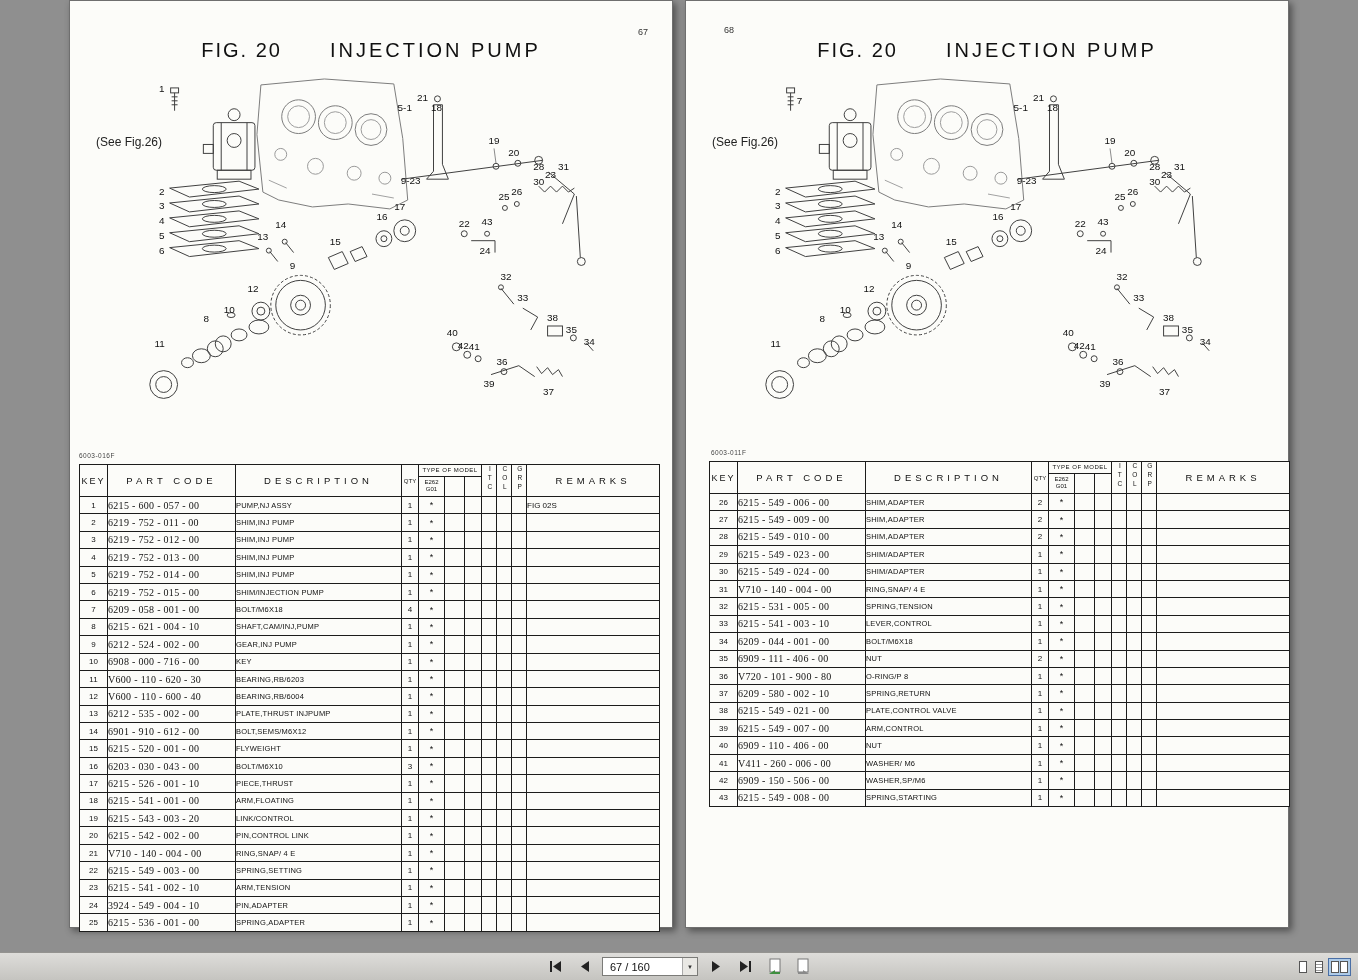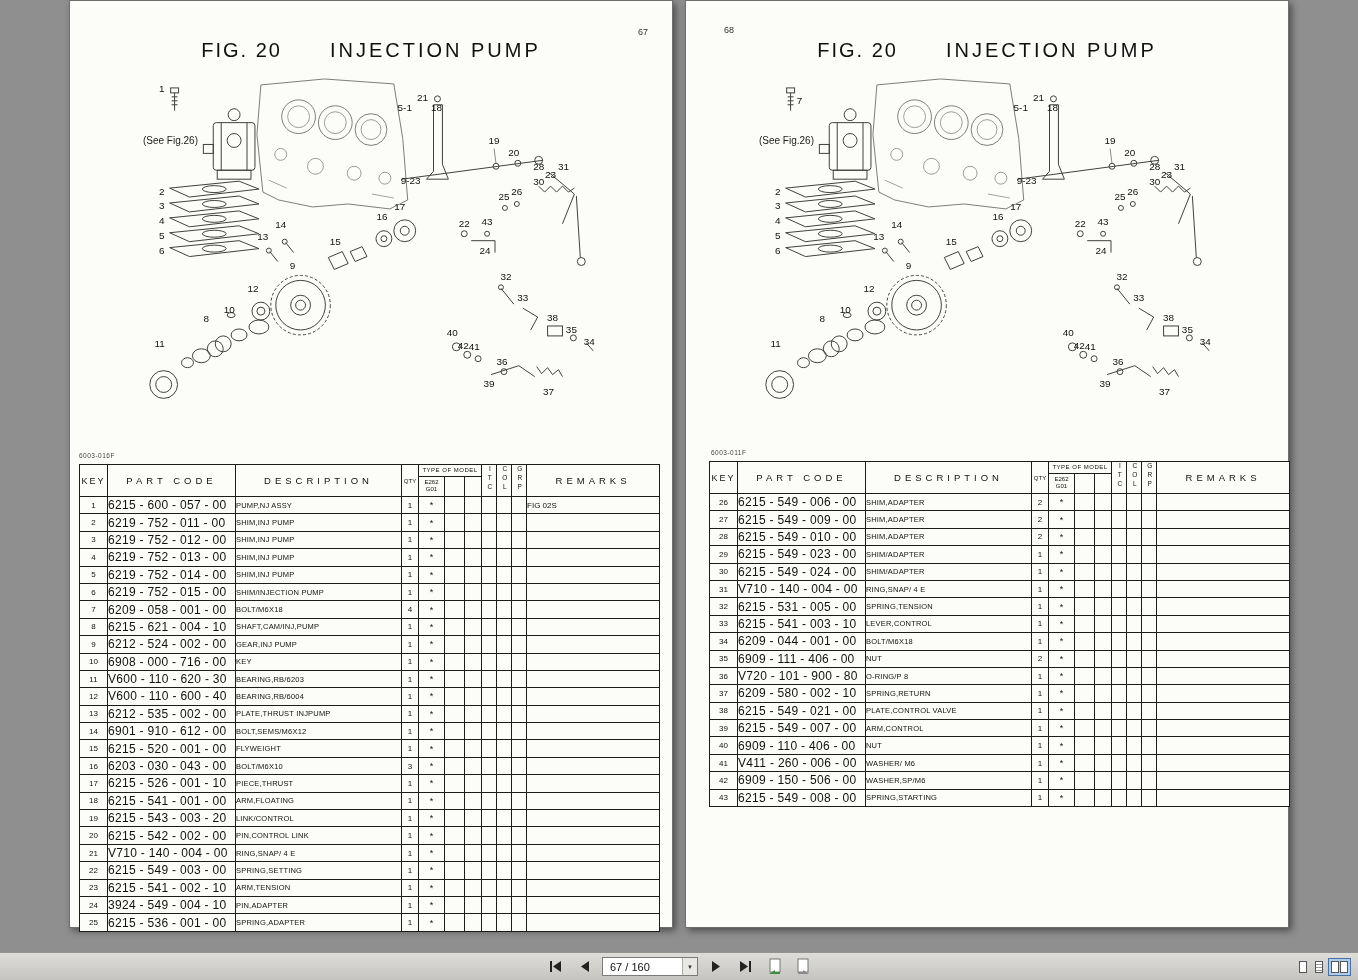--- a/index.html
+++ b/index.html
@@ -12,39 +12,39 @@
   .page-num{position:absolute;font-size:9px;color:#333}
   .page-left .page-num{top:26px;right:24px}
   .page-right .page-num{top:24px;left:38px}
 
   .fig-title{position:absolute;top:38px;left:0;right:0;display:flex;justify-content:center;gap:48px;font-size:20px;color:#101010}
   .fig-title .fig-no{letter-spacing:2px}
   .fig-title .fig-name{letter-spacing:3px}
 
   .diagram-wrap{position:absolute;top:76px;left:2px;width:600px;height:372px}
   svg.diagram{width:100%;height:100%;display:block}
-  .see-fig{position:absolute;top:58px;left:54px;width:72px;text-align:right;font-size:10px;color:#222}
+  .see-fig{position:absolute;top:58px;left:24px;width:72px;text-align:left;font-size:12px;color:#222}
   .callout{font-family:"Liberation Sans",sans-serif;font-size:10px;fill:#111}
 
   .doc-code{position:absolute;top:451px;left:9px;font-size:6.5px;color:#444;letter-spacing:.5px}
   .page-right .doc-code{top:448px;left:25px}
 
   table.parts{position:absolute;top:463px;left:9px;width:580px;border-collapse:collapse;table-layout:fixed;color:#111;background:#fcfcf9}
   .page-right table.parts{top:460px;left:23px}
   table.parts th,table.parts td{border:1px solid #1c1c1c;padding:0;overflow:hidden;white-space:nowrap}
   table.parts thead th{font-weight:normal;text-align:center;vertical-align:middle}
   th.h-key{font-size:9px;letter-spacing:2px}
   th.h-code,th.h-desc,th.h-rem{font-size:9.5px;letter-spacing:4px}
   th.h-qty{font-size:6px}
   th.h-model{font-size:6px;height:11px;letter-spacing:.5px}
   th.c-sub{font-size:6px;height:19px;line-height:1.15}
   .vtext{writing-mode:vertical-rl;text-orientation:upright;display:inline-block;font-size:6.5px;letter-spacing:2px;line-height:1}
   tbody td{height:17.4px}
   td.c-key{text-align:center;font-size:8px}
-  td.c-code{font-family:Liberation Sans, sans-serif;font-size:12px;letter-spacing:.3px;padding-left:6px}
+  td.c-code{font-family:Liberation Serif, serif;font-size:10px;letter-spacing:.3px;padding-left:6px}
   td.c-desc{font-size:7.5px;padding-left:4px;letter-spacing:.2px}
   td.c-qty{text-align:center;font-size:8px}
   td.c-m{text-align:center;font-size:9px}
   td.c-rem{font-size:8px;padding-left:6px}
 
   .toolbar{position:absolute;left:0;right:0;bottom:0;height:28px;background:linear-gradient(#dedddA,#c5c4c0);border-top:1px solid #949390;display:flex;align-items:center}
   .nav-cluster{position:absolute;left:50%;transform:translateX(-50%);display:flex;align-items:center;gap:7px}
   .tb-btn{border:none;background:transparent;width:22px;height:20px;display:flex;align-items:center;justify-content:center;cursor:pointer;padding:0}
   .page-combo{display:flex;align-items:center;width:96px;height:19px;background:#fff;border:1px solid #7b7b78}
   .page-combo .val{flex:1;font-size:11px;padding-left:7px;color:#111}

